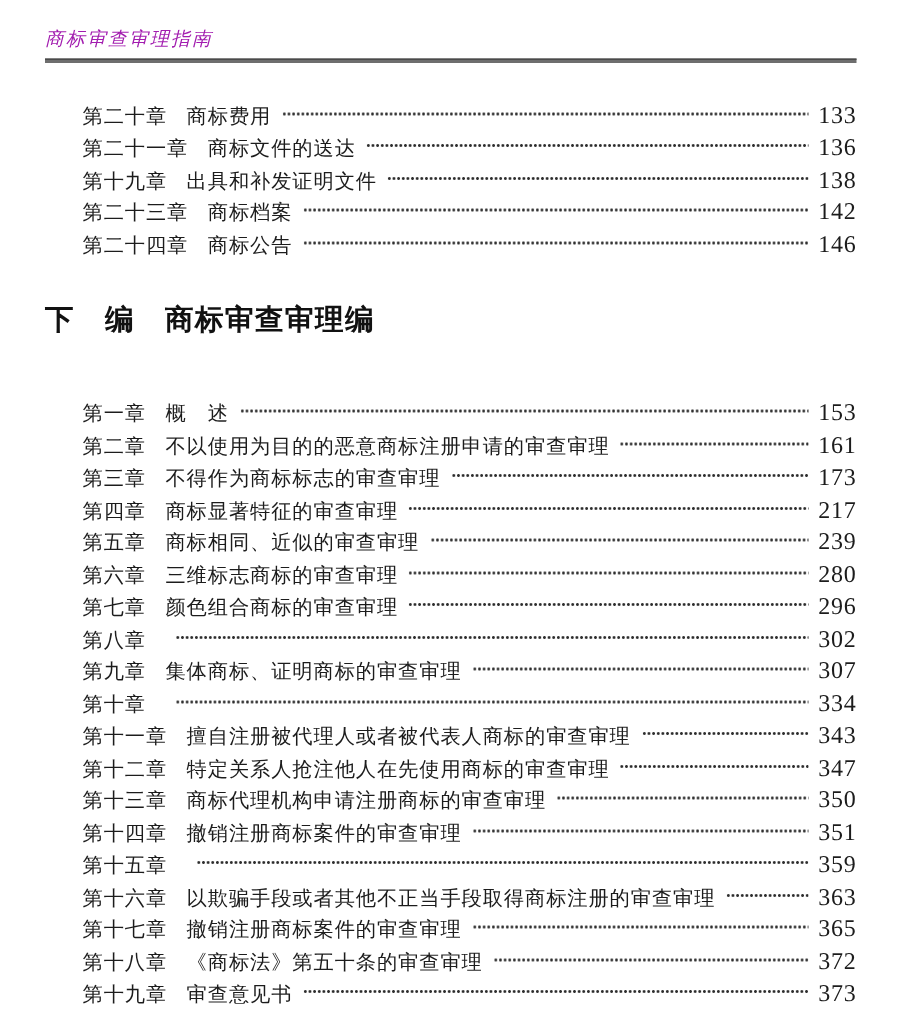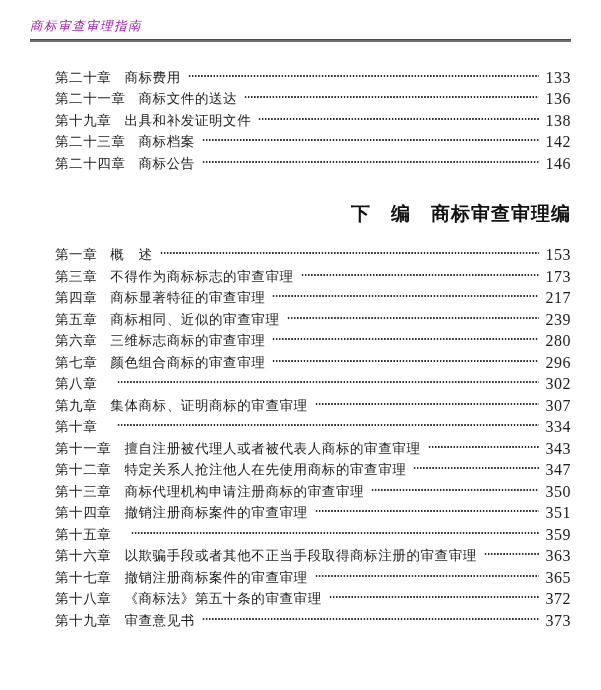--- a/index.html
+++ b/index.html
@@ -28,21 +28,21 @@
   .header-rule {
     margin-top: 6px;
     height: 2px;
     background: #6e6e6e;
     border-top: 1px solid #4a4a4a;
   }
   .toc {
     margin-left: 25px;
   }
   .toc-top { margin-top: 23px; }
-  .toc-main { margin-top: 16px; }
+  .toc-main { margin-top: 37px; }
   .toc-row {
     display: flex;
     align-items: flex-end;
     height: 21.5px;
     font-size: 13.5px;
     white-space: nowrap;
     font-family: Liberation Serif, serif;
   }
   .chapter {
     letter-spacing: 0.6px;
@@ -66,21 +66,21 @@
   }
   .pagenum {
     flex: none;
     min-width: 26px;
     text-align: right;
     font-size: 16px;
     letter-spacing: 0.5px;
   }
   .section-title {
     margin-top: 27px;
-    text-align: right;
+    text-align: left;
     font-family: "Liberation Sans", "DejaVu Sans", sans-serif;
     font-weight: bold;
     font-size: 19px;
     line-height: 27px;
     letter-spacing: 1px;
     color: #111111;
   }
 </style>
 </head>
 <body>
@@ -134,20 +134,26 @@
 
   <div class="toc toc-main">
 
       <div class="toc-row">
         <span class="chapter">第一章</span>
         <span class="title">概　述</span>
         <span class="dots"></span>
         <span class="pagenum">153</span>
       </div>
 
+      <div class="toc-row">
+        <span class="chapter">第二章</span>
+        <span class="title">不以使用为目的的恶意商标注册申请的审查审理</span>
+        <span class="dots"></span>
+        <span class="pagenum">161</span>
+      </div>
 
       <div class="toc-row">
         <span class="chapter">第三章</span>
         <span class="title">不得作为商标标志的审查审理</span>
         <span class="dots"></span>
         <span class="pagenum">173</span>
       </div>
 
       <div class="toc-row">
         <span class="chapter">第四章</span>

